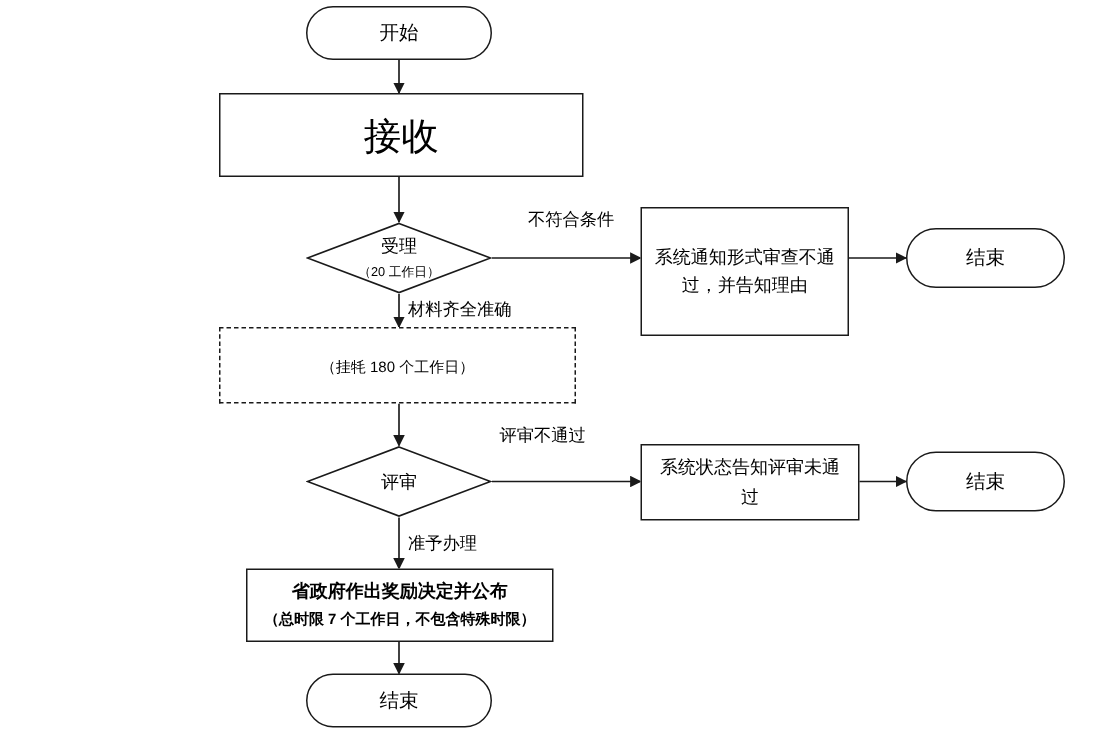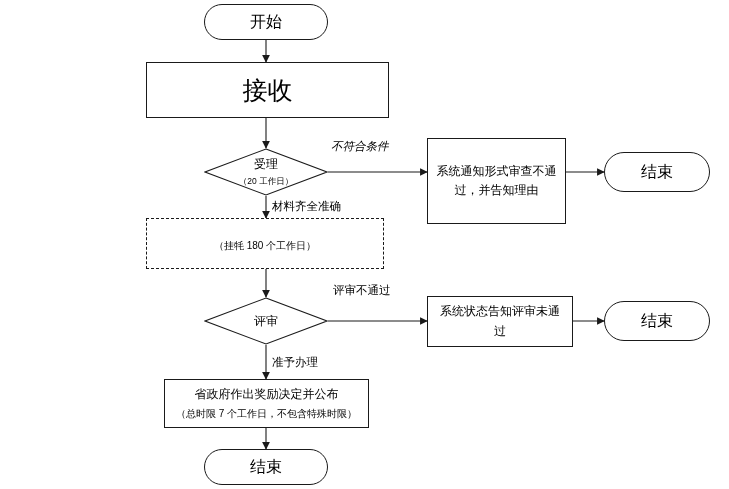--- a/index.html
+++ b/index.html
@@ -24,21 +24,21 @@
     flex-direction: column;
     align-items: center;
     justify-content: center;
     text-align: center;
     color: #000000;
     background: #ffffff;
     border: 1px solid #1a1a1a;
   }
   .terminator {
     border-radius: 22px;
-    font-size: 16px;
+    font-size: 13px;
   }
   .rect {
     font-size: 12px;
   }
   .rect-big {
     font-size: 25px;
   }
   .dashed {
     border: 1px dashed #1a1a1a;
     font-size: 11.5px;
@@ -142,21 +142,21 @@
   <div class="diamond-wrap" style="left:204px; top:148px; width:124px; height:48px;">
     <svg width="124" height="48" viewBox="0 0 124 48">
       <polygon points="62,1 123,24 62,47 1,24" fill="#ffffff" stroke="#1a1a1a" stroke-width="1.1"></polygon>
     </svg>
     <div class="diamond-label">
       <span>受理</span>
       <span class="sub">（20 工作日）</span>
     </div>
   </div>
 
-  <div class="edge-label" style="left:331px; top:139px;font-style:italic;">不符合条件</div>
+  <div class="edge-label" style="left:352px; top:139px;">不符合条件</div>
 
   <div class="node rect" style="left:427px; top:138px; width:139px; height:86px; padding:4px 8px; line-height:1.6;">
     <span>系统通知形式审查不通过，并告知理由</span>
   </div>
 
   <div class="node terminator" style="left:604px; top:152px; width:106px; height:40px;">
     <span>结束</span>
   </div>
 
   <div class="edge-label" style="left:272px; top:199px;">材料齐全准确</div>
@@ -179,21 +179,21 @@
   <div class="node rect" style="left:427px; top:296px; width:146px; height:51px; padding:4px 10px; line-height:1.6;">
     <span>系统状态告知评审未通过</span>
   </div>
 
   <div class="node terminator" style="left:604px; top:301px; width:106px; height:40px;">
     <span>结束</span>
   </div>
 
   <div class="edge-label" style="left:272px; top:355px;">准予办理</div>
 
-  <div class="node rect" style="left:164px; top:379px; width:205px; height:49px;">
+  <div class="node rect" style="left:164px; top:379px; width:205px; height:49px;font-weight:bold;">
     <span>省政府作出奖励决定并公布</span>
     <span class="sub2">（总时限 7 个工作日，不包含特殊时限）</span>
   </div>
 
   <div class="node terminator" style="left:204px; top:449px; width:124px; height:36px;">
     <span>结束</span>
   </div>
 
 </div>
 

